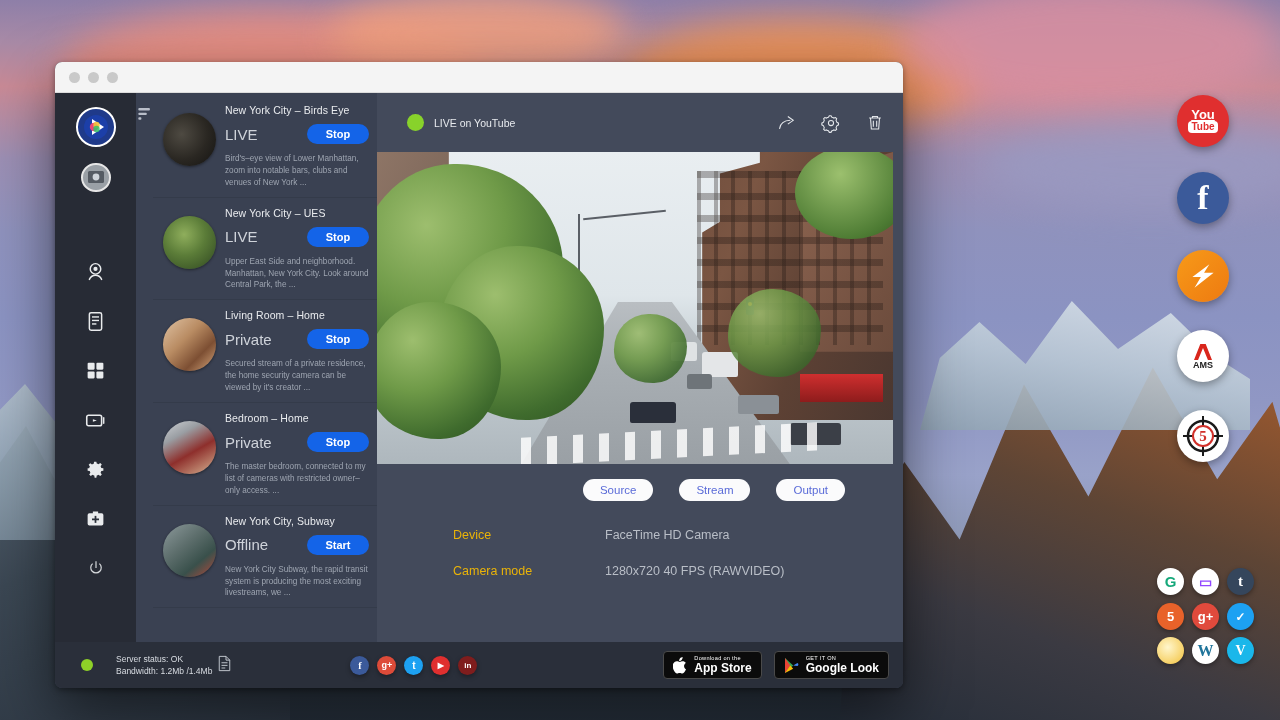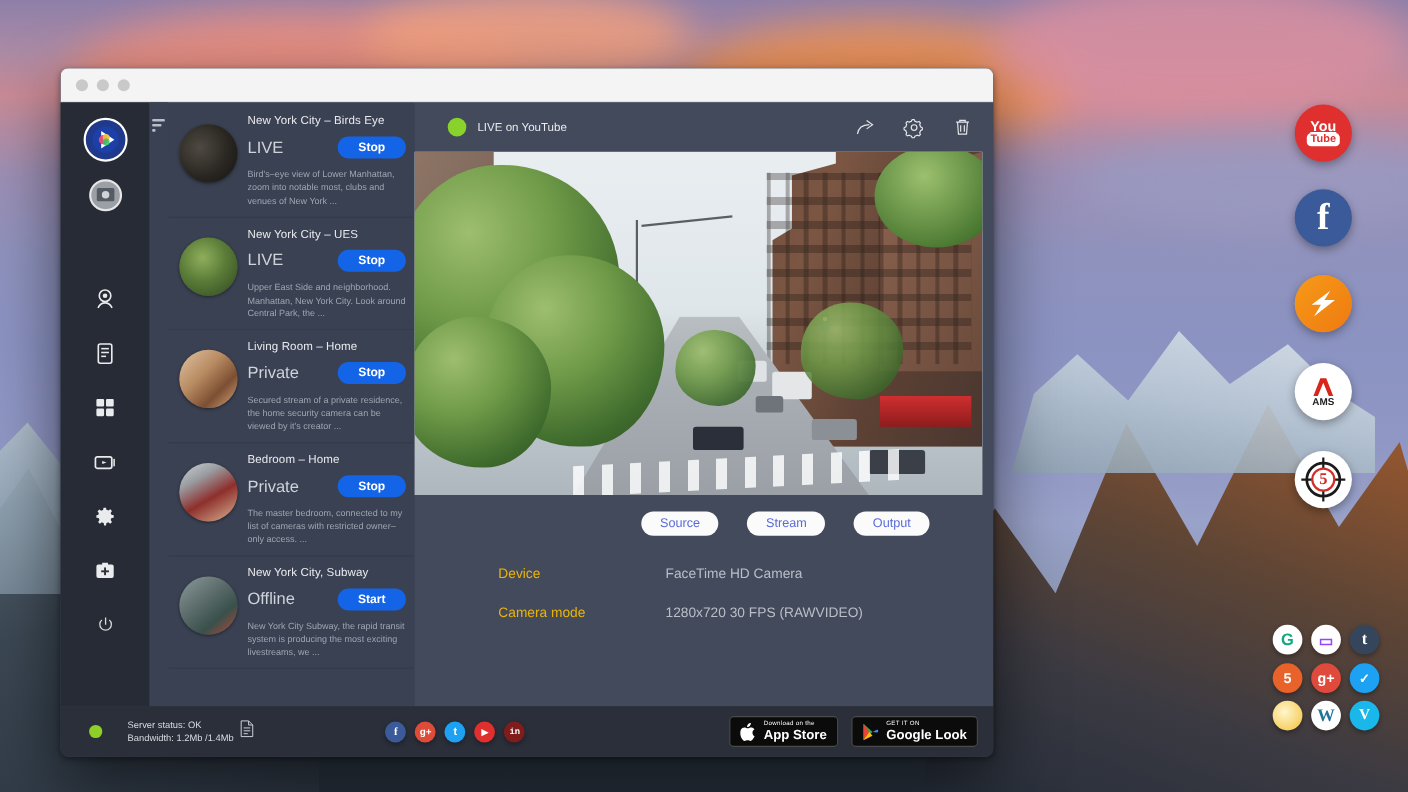--- a/index.html
+++ b/index.html
@@ -138,21 +138,21 @@
   .cam-btn {
     background: #1464e8; color: #fff; border: none; border-radius: 13px;
     font-size: 11px; font-weight: bold; padding: 4px 16px; cursor: pointer;
     font-family: "Liberation Sans", sans-serif; min-width: 62px;
   }
   .cam-desc { color: #9ea5b1; font-size: 8.2px; line-height: 1.45; margin-top: 9px; }
 
   
   #main { flex: 1; background: #434a5b; display: flex; flex-direction: column; min-width: 0; }
   #main-top {
-    height: 45px; flex: none; display: flex; align-items: center;
+    height: 59px; flex: none; display: flex; align-items: center;
     padding: 0 18px 0 30px; gap: 10px;
   }
   #live-dot { width: 17px; height: 17px; border-radius: 50%; background: #88d22b; }
   #live-label { color: #e7eaee; font-size: 10.5px; }
   #main-top-spacer { flex: 1; }
   .top-act { margin-left: 14px; cursor: pointer; display: flex; }
   .top-act svg { width: 20px; height: 20px; fill: none; stroke: #e3e6ea; stroke-width: 1.3; }
 
   
   #preview {
@@ -432,21 +432,21 @@
       <div id="cam-list">
 
         <div class="cam">
           <div class="thumb" style="background:radial-gradient(circle at 35% 40%, #4e4a42 0%, #2a2722 55%, #141311 100%);"></div>
           <div class="cam-info">
             <div class="cam-title">New York City – Birds Eye</div>
             <div class="cam-row">
               <span class="cam-state">LIVE</span>
               <button class="cam-btn">Stop</button>
             </div>
-            <div class="cam-desc">Bird's–eye view of Lower Manhattan, zoom into notable most, clubs and venues of New York ...</div>
+            <div class="cam-desc">Bird's–eye view of Lower Manhattan, zoom into notable bars, clubs and venues of New York ...</div>
           </div>
         </div>
 
         <div class="cam">
           <div class="thumb" style="background:radial-gradient(circle at 40% 35%, #8fae5c 0%, #5b7c38 45%, #2e4620 100%);"></div>
           <div class="cam-info">
             <div class="cam-title">New York City – UES</div>
             <div class="cam-row">
               <span class="cam-state">LIVE</span>
               <button class="cam-btn">Stop</button>
@@ -555,21 +555,21 @@
         <button class="tab">Output</button>
       </div>
 
       <div id="info">
         <div class="info-row">
           <span class="info-label">Device</span>
           <span class="info-value">FaceTime HD Camera</span>
         </div>
         <div class="info-row">
           <span class="info-label">Camera mode</span>
-          <span class="info-value">1280x720 30 FPS (RAWVIDEO)</span>
+          <span class="info-value">1280x720 40 FPS (RAWVIDEO)</span>
         </div>
       </div>
     </div>
   </div>
 
   <div id="footer">
     <span id="status-dot"></span>
     <div id="status-text">
       <div>Server status: OK</div>
       <div>Bandwidth: 1.2Mb /1.4Mb</div>
@@ -590,21 +590,21 @@
         </span>
       <span class="mini" style="position:relative;width:19px;height:19px;font-size:9px;background:#dd4b39;">
           <span>g+</span>
         </span>
       <span class="mini" style="position:relative;width:19px;height:19px;font-size:10px;background:#1da1f2;">
           <span>t</span>
         </span>
       <span class="mini" style="position:relative;width:19px;height:19px;font-size:8px;background:#e02f2f;">
           <span>▶</span>
         </span>
-      <span class="mini" style="position:relative;width:19px;height:19px;font-size:8px;background:#7f1d1d;font-family:Liberation Mono, monospace;">
+      <span class="mini" style="position:relative;width:19px;height:19px;font-size:8px;background:#7f1d1d;">
           <span>in</span>
         </span>
     </div>
 
     <span id="footer-spacer"></span>
 
     <div class="store">
       <svg width="14" height="17" viewBox="0 0 14 17">
         <path d="M9.6 0c-.9.05-1.95.62-2.56 1.36-.55.67-1.01 1.66-.83 2.63.99.03 2-.56 2.58-1.31.55-.7.95-1.68.81-2.68zM13 12.3c-.36.83-.53 1.2-1 1.94-.65 1.03-1.57 2.31-2.7 2.32-1.01.01-1.27-.66-2.64-.65-1.37.01-1.65.66-2.66.65-1.14-.01-2-1.17-2.66-2.2C-.5 11.5-.7 8.1.45 6.3c.82-1.28 2.11-2.03 3.33-2.03 1.24 0 2.02.68 3.04.68.99 0 1.6-.68 3.03-.68 1.09 0 2.24.59 3.06 1.62-2.69 1.47-2.25 5.3.09 6.41z" fill="#fff"></path>
       </svg>

